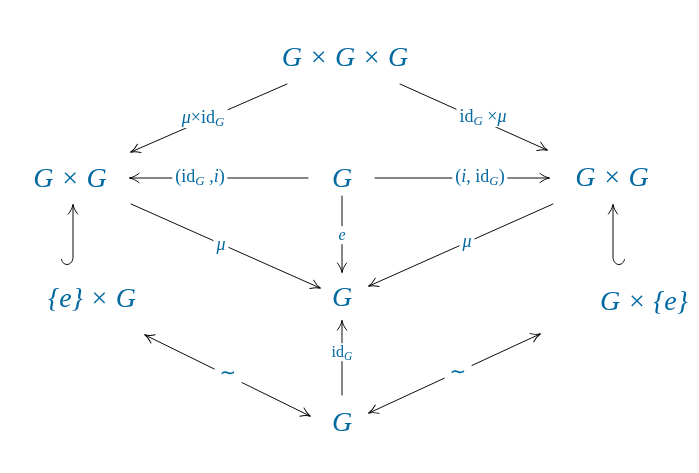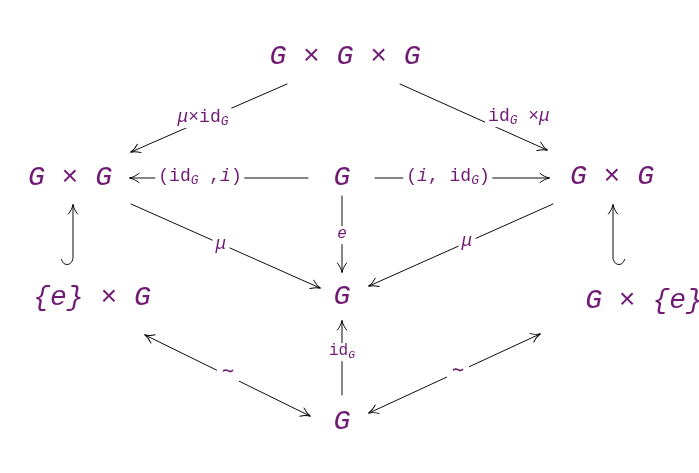--- a/index.html
+++ b/index.html
@@ -5,22 +5,22 @@
   html, body {
     margin: 0;
     padding: 0;
     background: #ffffff;
   }
   .stage {
     position: relative;
     width: 699px;
     height: 473px;
     background: #ffffff;
-    font-family: Liberation Mono, monospace;
-    color: #701a75;
+    font-family: Liberation Serif, serif;
+    color: #0369a1;
     overflow: hidden;
   }
   .arrows {
     position: absolute;
     left: 0;
     top: 0;
   }
   marker { overflow: visible; }
   .node {
     position: absolute;
@@ -81,25 +81,25 @@
   <div class="node" style="left:70px; top:178px;">G × G</div>
   <div class="node" style="left:342px; top:178px;">G</div>
   <div class="node" style="left:612px; top:177px;">G × G</div>
   <div class="node" style="left:81px; top:298px;margin-left:11px;">{e} × G</div>
   <div class="node" style="left:342px; top:297px;">G</div>
   <div class="node" style="left:644px; top:301px;">G × {e}</div>
   <div class="node" style="left:342px; top:422px;">G</div>
 
   <div class="elbl" style="left:203px; top:118px;"><span class="it">μ</span><span class="rm">×id</span><sub class="it">G</sub></div>
 
-  <div class="elbl" style="left:483px; top:117px;margin-left:36px;"><span class="rm">id</span><sub class="it">G</sub><span class="rm"> ×</span><span class="it">μ</span></div>
+  <div class="elbl" style="left:483px; top:117px;"><span class="rm">id</span><sub class="it">G</sub><span class="rm"> ×</span><span class="it">μ</span></div>
 
   <div class="elbl" style="left:200px; top:177px;"><span class="rm">(id</span><sub class="it">G</sub><span class="rm"> ,</span><span class="it">i</span><span class="rm">)</span></div>
 
-  <div class="elbl" style="left:448px; top:177px;"><span class="rm">(</span><span class="it">i</span><span class="rm">, id</span><sub class="it">G</sub><span class="rm">)</span></div>
+  <div class="elbl" style="left:480px; top:177px;"><span class="rm">(</span><span class="it">i</span><span class="rm">, id</span><sub class="it">G</sub><span class="rm">)</span></div>
 
   <div class="elbl it" style="left:221px; top:245px;">μ</div>
 
   <div class="elbl it" style="left:467px; top:242px;">μ</div>
 
   <div class="elbl it small" style="left:342px; top:235px;">e</div>
 
   <div class="elbl small" style="left:342px; top:352px;"><span class="rm">id</span><sub class="it">G</sub></div>
 
   <div class="elbl tilde" style="left:228px; top:372px;">∼</div>

